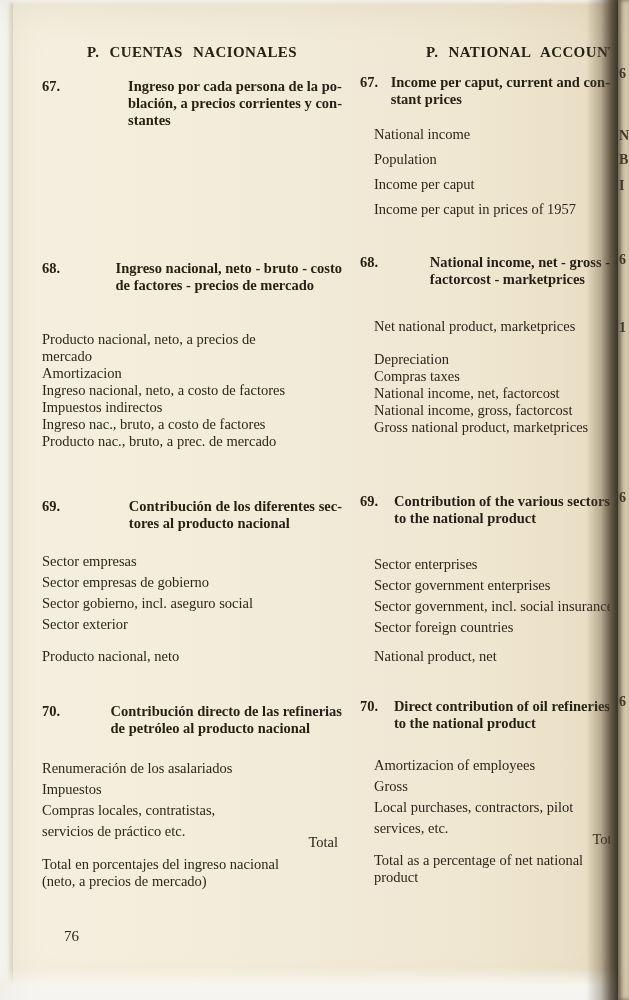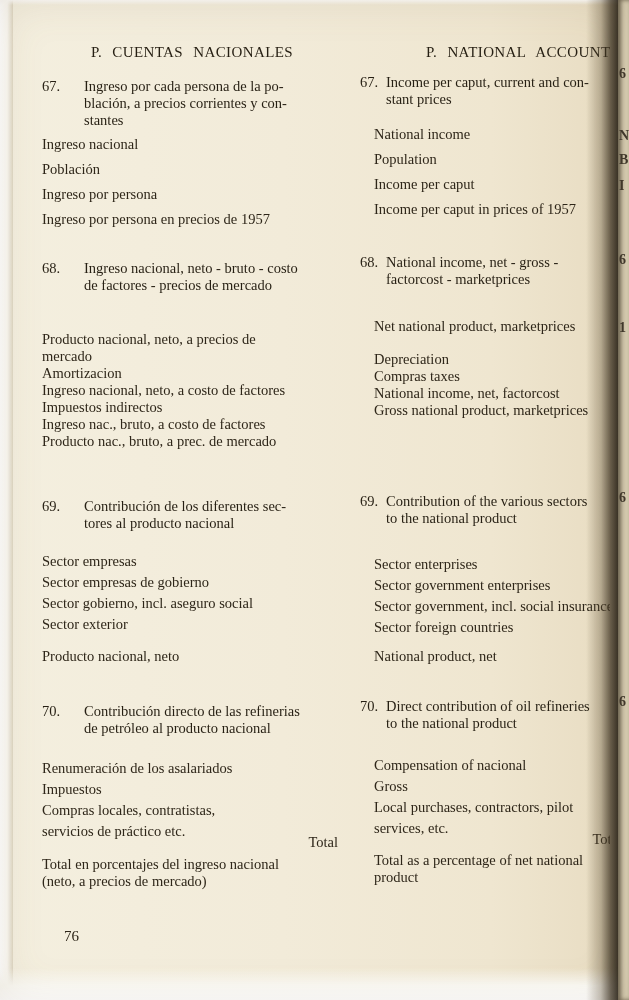--- a/index.html
+++ b/index.html
@@ -36,28 +36,28 @@
           font-weight:bold; font-size:14px; color:#3e362a; }
   .vignette { position:absolute; inset:0; pointer-events:none;
               box-shadow:inset 0 0 45px rgba(120,100,70,.14); }
 
   .col { position:absolute; top:0; height:1000px; }
   .col-left  { left:42px;  width:300px; }
   .col-right { left:360px; width:250px; overflow:hidden; }
 
   .heading {
     position:absolute; width:100%;
-    font-weight:normal; font-size:15px; letter-spacing:.4px; word-spacing:6px;
+    font-weight:bold; font-size:15px; letter-spacing:.4px; word-spacing:6px;
     white-space:nowrap; color:#261f13;
   }
   .col-left .heading { text-align:center; }
   .col-right .heading { padding-left:66px; }
 
   .section { position:absolute; display:flex; width:100%;
-             font-weight:normal; font-size:14.5px; line-height:17px; color:#261f13; }
+             font-weight:bold; font-size:14.5px; line-height:17px; color:#261f13;justify-content:space-between; }
   .section .num { flex:none; }
   .col-left  .section .num { width:42px; }
   .col-right .section .num { width:26px; }
   .section .tl { white-space:nowrap; }
 
   .list { position:absolute; width:100%; font-size:14.5px; line-height:17px; }
   .list .line { white-space:nowrap; }
   .sp25 .line { margin-bottom:8px; }
   .sp20 .line { margin-bottom:4px; }
   .sp17 .line { margin-bottom:0; }
@@ -81,26 +81,20 @@
   <div class="col col-left">
     <div class="heading" style="top:44px">P.  CUENTAS  NACIONALES</div>
 
     <div class="section" style="top:78px">
       <span class="num">67.</span>
       <div>
         <div class="tl">Ingreso por cada persona de la po-</div>
         <div class="tl">blación, a precios corrientes y con-</div>
         <div class="tl">stantes</div>
       </div>
-    </div>
-    <div class="list sp25" style="top:136px">
-      <div class="line">Ingreso nacional</div>
-      <div class="line">Población</div>
-      <div class="line">Ingreso por persona</div>
-      <div class="line">Ingreso por persona en precios de 1957</div>
     </div>
 
     <div class="section" style="top:260px">
       <span class="num">68.</span>
       <div>
         <div class="tl">Ingreso nacional, neto - bruto - costo</div>
         <div class="tl">de factores - precios de mercado</div>
       </div>
     </div>
     <div class="list sp17" style="top:331px">
@@ -170,20 +164,21 @@
       <div>
         <div class="tl">National income, net - gross -</div>
         <div class="tl">factorcost - marketprices</div>
       </div>
     </div>
     <div class="list sp17" style="top:318px">
       <div class="line gap-after">Net national product, marketprices</div>
       <div class="line">Depreciation</div>
       <div class="line">Compras taxes</div>
       <div class="line">National income, net, factorcost</div>
+      <div class="line">National income, gross, factorcost</div>
       <div class="line">Gross national product, marketprices</div>
     </div>
 
     <div class="section" style="top:493px">
       <span class="num">69.</span>
       <div>
         <div class="tl">Contribution of the various sectors</div>
         <div class="tl">to the national product</div>
       </div>
     </div>
@@ -196,21 +191,21 @@
     <div class="total-line" style="top:648px;left:14px">National product, net</div>
 
     <div class="section" style="top:698px">
       <span class="num">70.</span>
       <div>
         <div class="tl">Direct contribution of oil refineries</div>
         <div class="tl">to the national product</div>
       </div>
     </div>
     <div class="list sp20" style="top:757px">
-      <div class="line">Compensation of nacional</div>
+      <div class="line">Amortizacion of employees</div>
       <div class="line">Gross</div>
       <div class="line">Local purchases, contractors, pilot</div>
       <div class="line">services, etc.</div>
     </div>
     <div class="total-line total-right-r" style="top:831px">Total</div>
     <div class="footer-lines" style="top:852px;padding-left:14px">
       <div class="line">Total as a percentage of net national</div>
       <div class="line">product</div>
     </div>
   </div>

